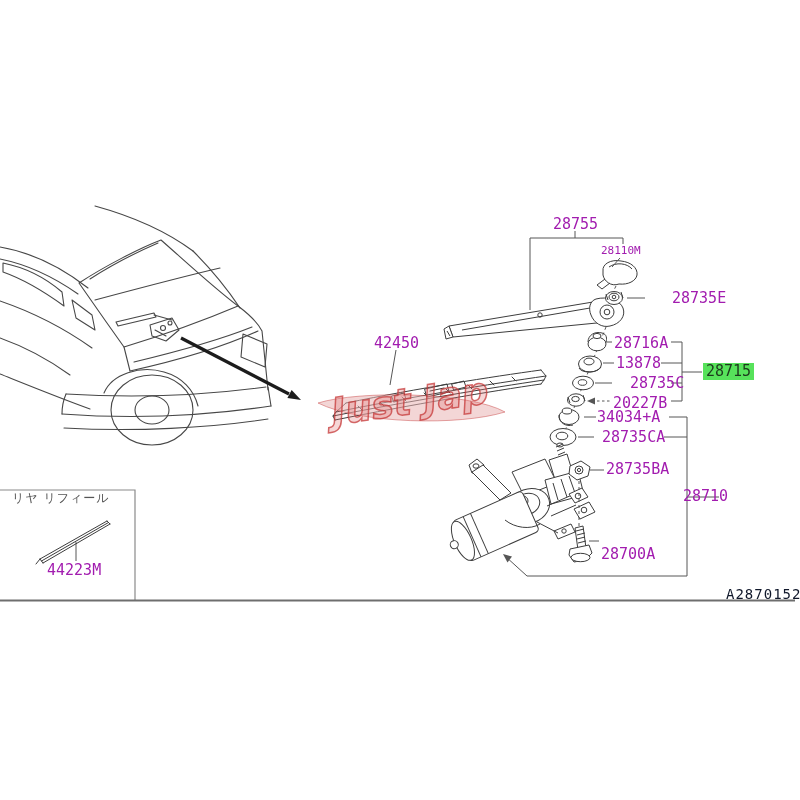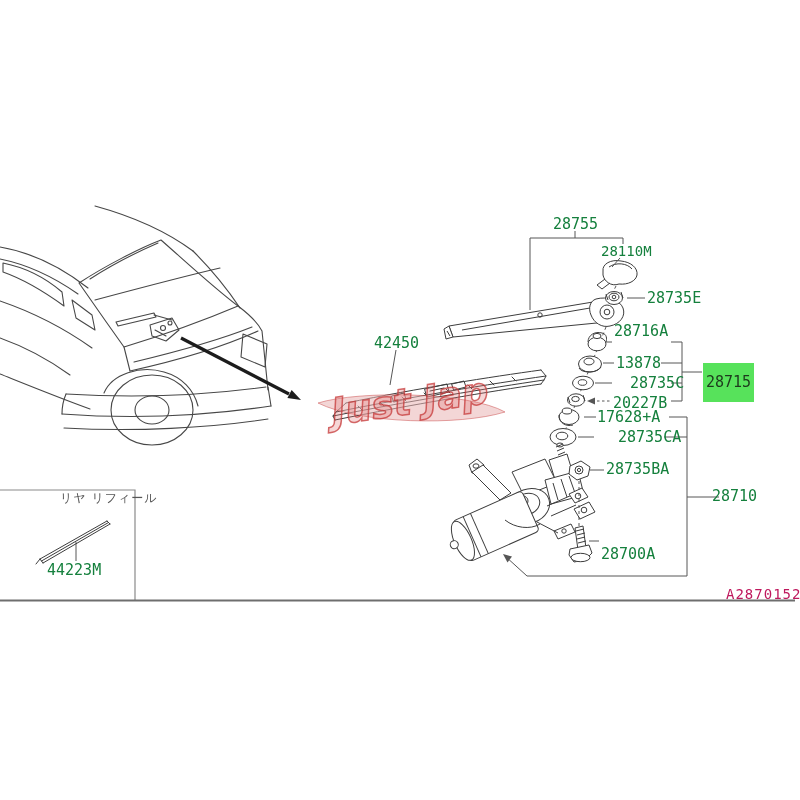--- a/index.html
+++ b/index.html
@@ -4,26 +4,26 @@
 <style>
   :root{
     --color-highlight:#57e25b;
     --color-watermark-red:#c63b3b;
     --color-watermark-pink:#eab4b4;
   }
   html,body{margin:0;padding:0;background:#fff;}
   #stage{position:relative;width:800px;height:800px;background:#fff;overflow:hidden;
          font-family:"DejaVu Sans",sans-serif;}
   #art{position:absolute;left:0;top:0;}
-  .plabel{position:absolute;font:15px/15px "DejaVu Sans Mono",monospace;color:#15803d;
+  .plabel{position:absolute;font:15px/15px "DejaVu Sans Mono",monospace;color:#a21caf;
           white-space:nowrap;}
-  .plabel.sm{font-size:14px;line-height:14px;}
-  .hl{background:var(--color-highlight);padding:12px 3px;color:#1d3a1d;}
-  .jp{position:absolute;font:12px/14px "DejaVu Sans",sans-serif;color:#555;letter-spacing:1px;white-space:nowrap;margin-left:48px;}
-  .code{position:absolute;font:14px/14px "DejaVu Sans Mono",monospace;color:#be185d;letter-spacing:1px;}
+  .plabel.sm{font-size:11px;line-height:14px;}
+  .hl{background:var(--color-highlight);padding:1px 3px;color:#1d3a1d;}
+  .jp{position:absolute;font:12px/14px "DejaVu Sans",sans-serif;color:#555;letter-spacing:1px;white-space:nowrap;}
+  .code{position:absolute;font:14px/14px "DejaVu Sans Mono",monospace;color:#0f172a;letter-spacing:1px;}
   .watermark-text{position:absolute;left:331px;top:382px;transform:rotate(-8deg);
     font:italic bold 37px/40px "DejaVu Sans",sans-serif;
     color:rgba(226,120,120,0.30);
     -webkit-text-stroke:1.5px rgba(198,56,56,0.75);
     letter-spacing:0;white-space:nowrap;}
 </style>
 </head>
 <body>
 
 <div id="stage">
@@ -242,29 +242,29 @@
       <path d="M40,559 L36,564"></path>
     </g>
 
     <line x1="0" y1="600.5" x2="795" y2="600.5" stroke="#6e6e6e" stroke-width="2"></line>
   </svg>
 
   <div class="watermark-text">Just Jap</div>
 
   <div class="plabel" style="left:553px;top:217px">28755</div>
   <div class="plabel sm" style="left:601px;top:244px">28110M</div>
-  <div class="plabel" style="left:647px;top:291px">28735E</div>
-  <div class="plabel" style="left:614px;top:324px">28716A</div>
+  <div class="plabel" style="left:672px;top:291px">28735E</div>
+  <div class="plabel" style="left:614px;top:336px">28716A</div>
   <div class="plabel" style="left:616px;top:356px">13878</div>
   <div class="plabel" style="left:630px;top:376px">28735C</div>
   <div class="plabel" style="left:613px;top:396px">20227B</div>
   <div class="plabel hl" style="left:703px;top:363px">28715</div>
-  <div class="plabel" style="left:597px;top:410px">17628+A</div>
-  <div class="plabel" style="left:618px;top:430px">28735CA</div>
+  <div class="plabel" style="left:597px;top:410px">34034+A</div>
+  <div class="plabel" style="left:602px;top:430px">28735CA</div>
   <div class="plabel" style="left:606px;top:462px">28735BA</div>
-  <div class="plabel" style="left:712px;top:489px">28710</div>
+  <div class="plabel" style="left:683px;top:489px">28710</div>
   <div class="plabel" style="left:601px;top:547px">28700A</div>
   <div class="plabel" style="left:374px;top:336px">42450</div>
   <div class="plabel" style="left:47px;top:563px">44223M</div>
 
   <div class="jp" style="left:12px;top:491px">リヤ リフィール</div>
   <div class="code" style="left:726px;top:587px">A2870152</div>
 </div>
 
 </body></html>

